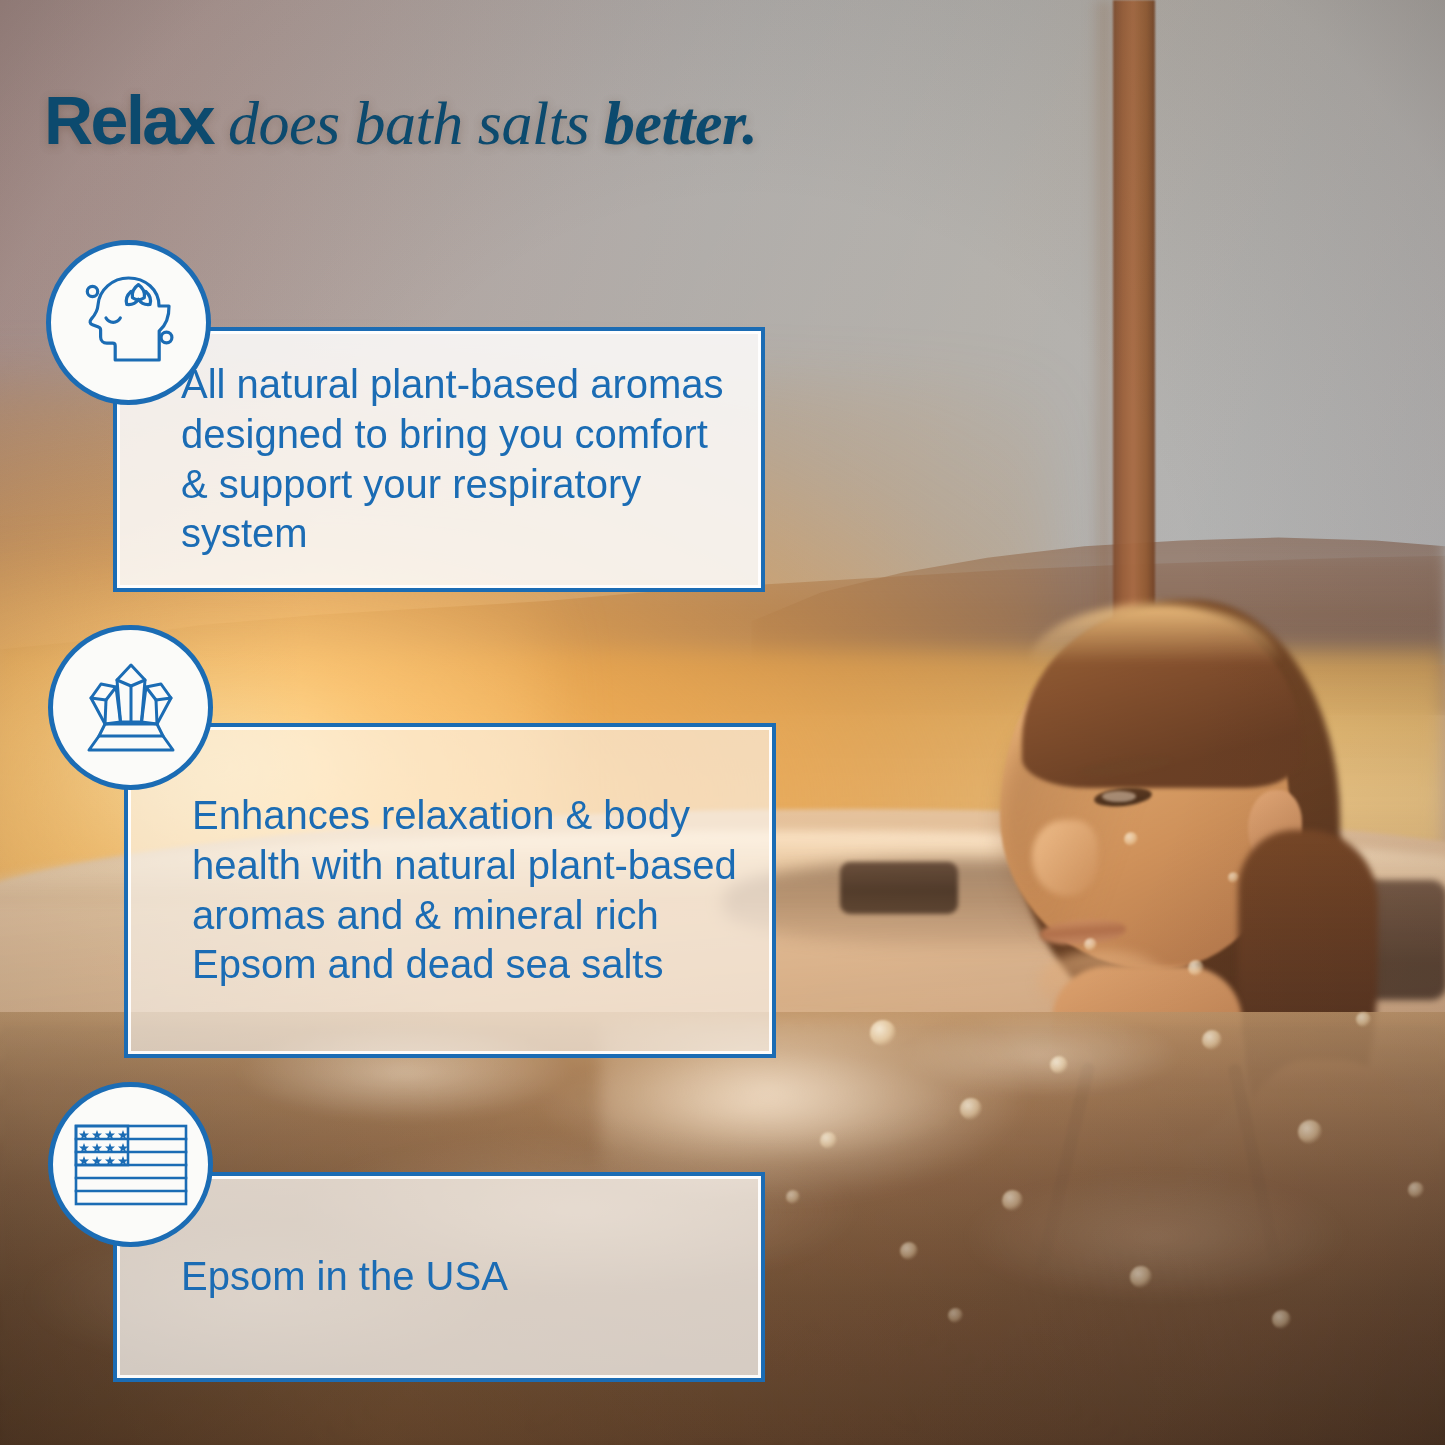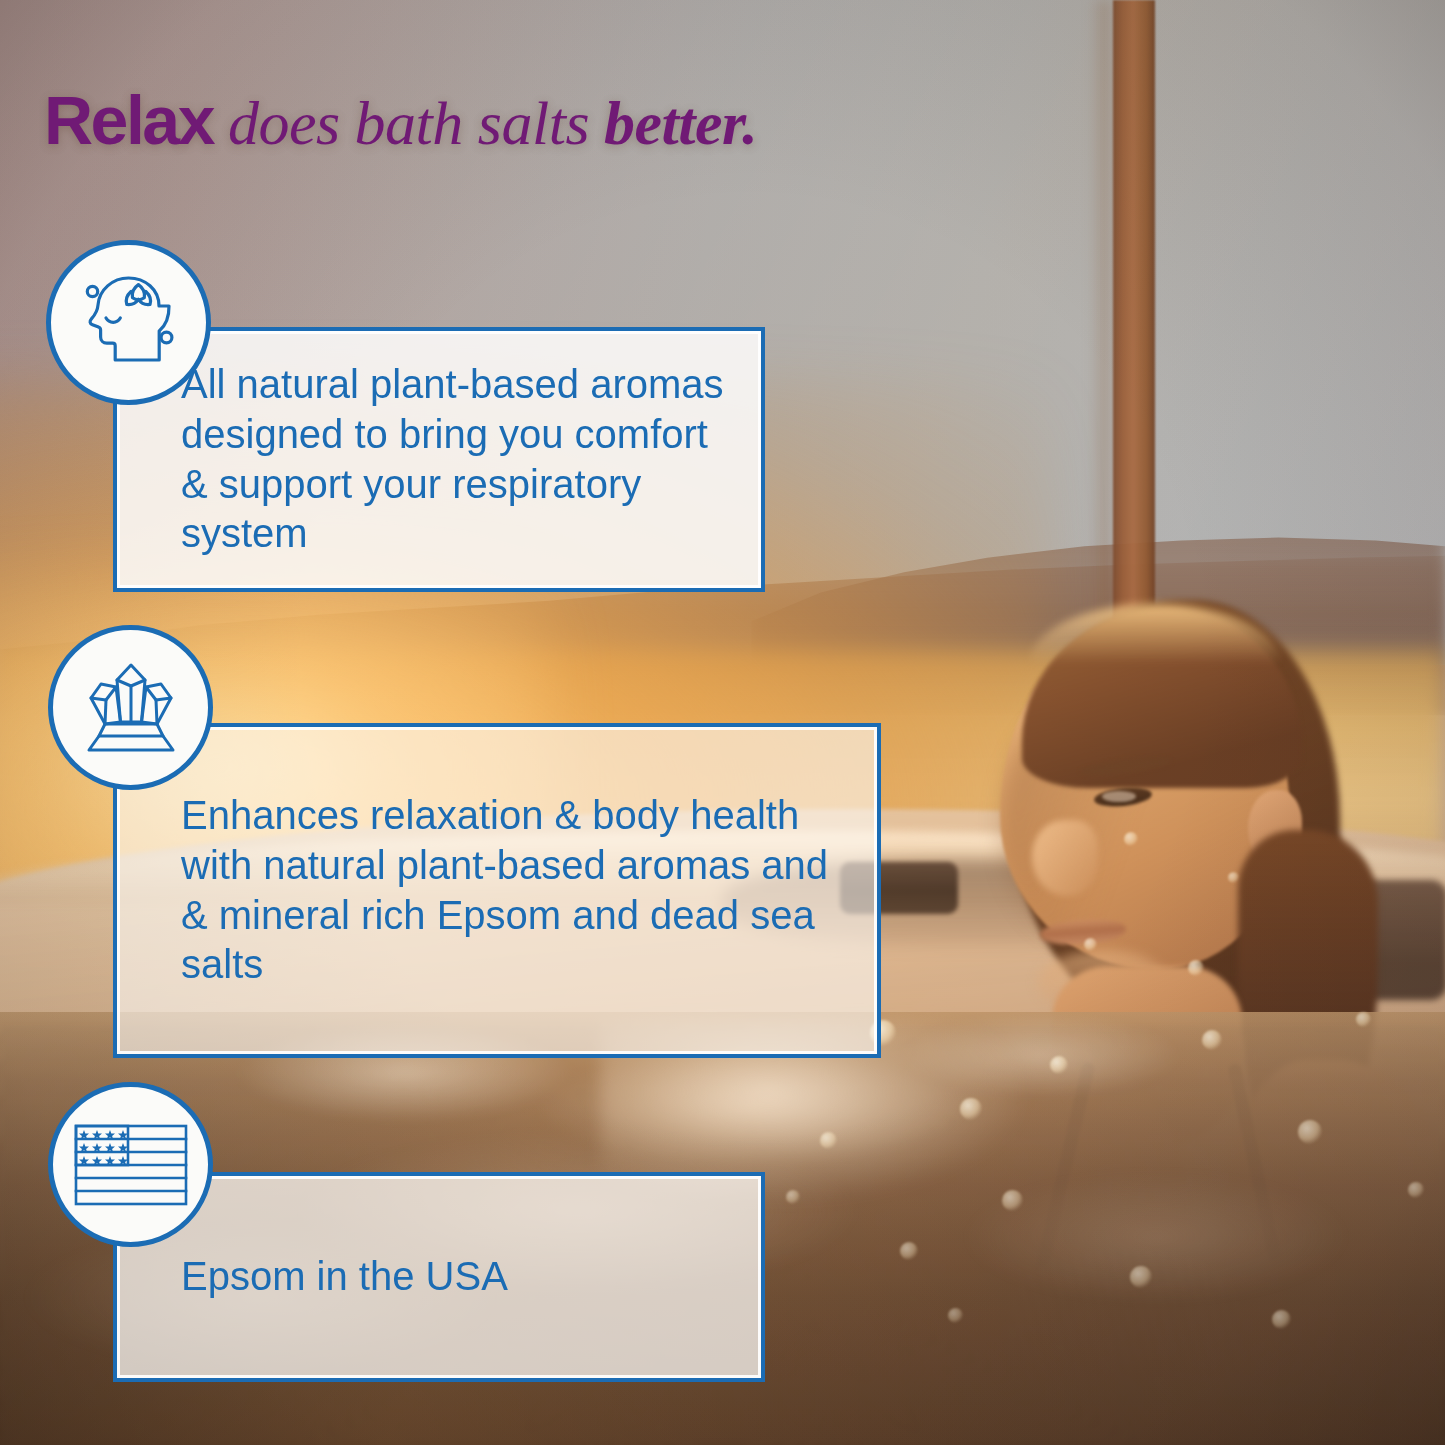--- a/index.html
+++ b/index.html
@@ -309,21 +309,21 @@
   .bk {
     position:absolute; border-radius:50%;
     background:radial-gradient(circle at 36% 34%,
       rgba(255,249,232,0.95) 0%, rgba(255,236,198,0.62) 48%, rgba(255,226,180,0) 76%);
     filter:blur(1.2px);
   }
 
   
   .headline {
     position:absolute; left:44px; top:86px;
-    color:#701a75;
+    color:#0c4a6e;
     font-size:64px; line-height:1.0;
     letter-spacing:-.5px;
     white-space:nowrap;
     text-shadow:0 2px 10px rgba(90,60,40,0.30);
   }
   .hl-brand {
     font-family:"Liberation Sans", sans-serif;
     font-weight:700; font-size:68px; letter-spacing:-2.5px;
   }
   .hl-mid {
@@ -464,21 +464,21 @@
           <path d="M65.4 17.6c-4.6 3.2-6.8 8.2-5.9 13.2 1.9 1.3 4 2 5.9 2 1.9 0 4-.7 5.9-2 .9-5-1.3-10-5.9-13.2z"></path>
 
           <circle cx="19.5" cy="24.5" r="5.2"></circle>
           <circle cx="93.5" cy="70.5" r="5.4"></circle>
         </g>
       </svg>
     </div>
   </div>
 
   <div class="feature">
-    <div class="fbox translucent" style="left:113px;top:723px;width:768px;height:335px;justify-content:flex-end;">
+    <div class="fbox translucent" style="left:124px;top:723px;width:652px;height:335px;justify-content:flex-end;">
       <div class="ftext" data-bind="features.1.text">Enhances relaxation &amp; body health with natural plant-based aromas and &amp; mineral rich Epsom and dead sea salts</div>
     </div>
     <div class="icon-circle" style="left:48px;top:625px;width:165px;height:165px;">
       <svg width="112" height="112" viewBox="0 0 112 112" aria-hidden="true">
         <g fill="none" stroke="#1b6cb4" stroke-width="3" stroke-linecap="round" stroke-linejoin="round">
 
           <path d="M56 13 L42 28 L45.5 70 L66.5 70 L70 28 Z"></path>
           <path d="M42 28 L56 34 L70 28"></path>
           <path d="M56 34 L56 70"></path>
 

